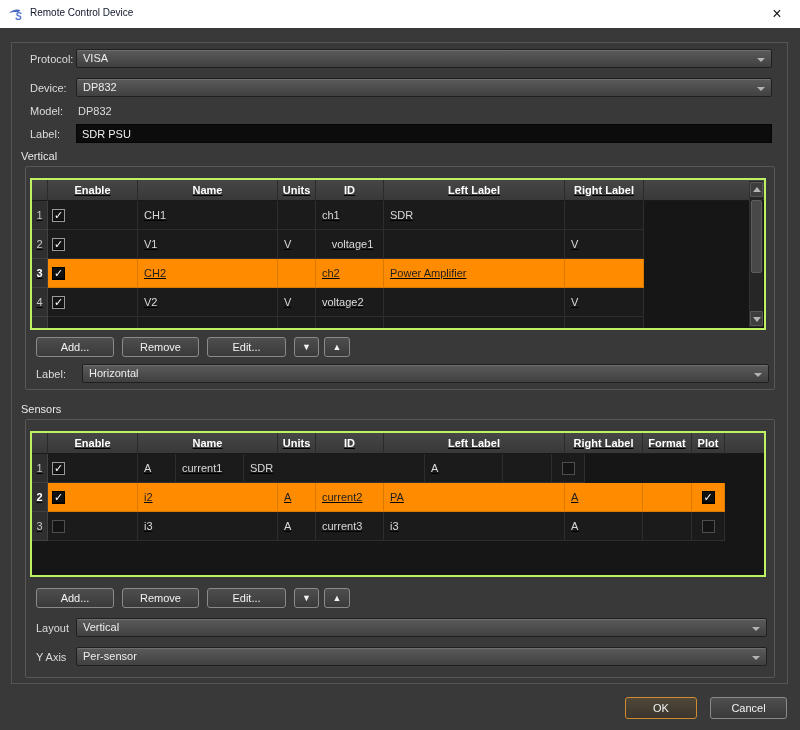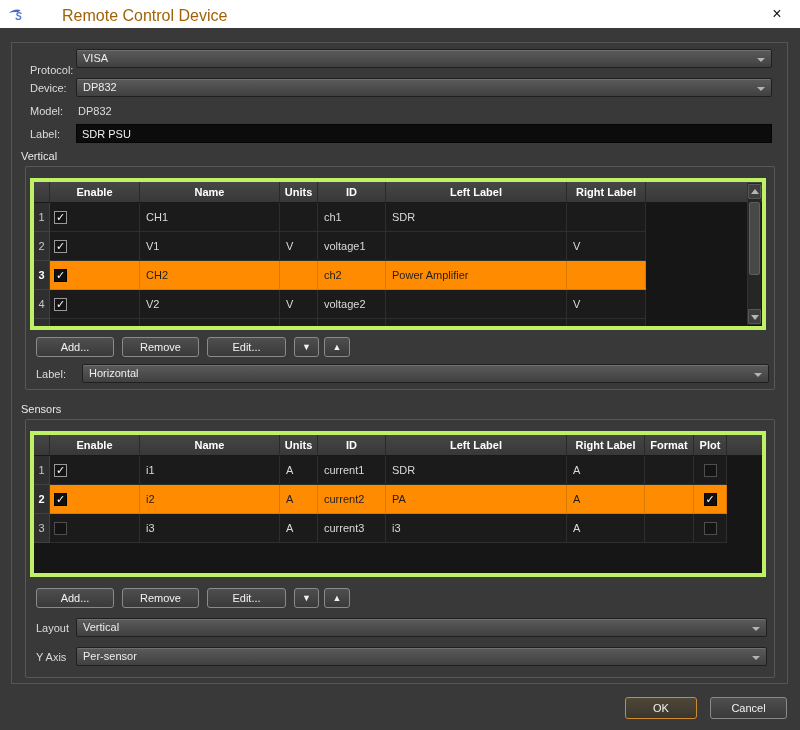--- a/index.html
+++ b/index.html
@@ -3,21 +3,21 @@
 <meta charset="utf-8">
 <style>
   *{box-sizing:border-box;margin:0;padding:0;}
   html,body{width:800px;height:730px;overflow:hidden;}
   body{font-family:"Liberation Sans","DejaVu Sans",sans-serif;background:#393939;}
   .dialog{position:relative;width:800px;height:730px;background:#393939;}
 
   
   .titlebar{position:absolute;left:0;top:0;width:800px;height:28px;background:#ffffff;}
   .titlebar .app-icon{position:absolute;left:8px;top:6px;width:16px;height:16px;}
-  .titlebar .title{position:absolute;left:30px;top:7px;font-size:16px;color:#a16207;margin-left:32px;}
+  .titlebar .title{position:absolute;left:30px;top:7px;font-size:10px;color:#0f172a;}
   .close-btn{position:absolute;right:8px;top:2px;width:30px;height:24px;text-align:center;
              font-size:16px;line-height:24px;color:#111;cursor:default;}
 
   
   .frame{position:absolute;left:11px;top:42px;width:777px;height:642px;border:1px solid #555555;}
 
   .flabel{position:absolute;font-size:11px;color:#dcdcdc;}
   .fvalue{position:absolute;font-size:11px;color:#dcdcdc;}
 
   .combo{position:absolute;height:19px;border:1px solid #1f1f1f;border-radius:2px;
@@ -26,21 +26,21 @@
   .combo .arrow{position:absolute;right:6px;top:8px;width:0;height:0;
                 border-left:4px solid transparent;border-right:4px solid transparent;border-top:4px solid #b3b3b3;}
 
   .textinput{position:absolute;height:19px;background:#0c0c0c;border:1px solid #050505;
              color:#f0f0f0;font-size:11px;padding:0 5px;font-family:inherit;outline:none;}
 
   .group{position:absolute;border:1px solid #585858;border-radius:2px;}
   .gtitle{position:absolute;font-size:11px;color:#e8e8e8;}
 
   
-  .table{position:absolute;background:#161616;border:4px solid #bef264;overflow:hidden;}
+  .table{position:absolute;background:#161616;border:2px solid #bef264;overflow:hidden;text-decoration:underline;}
   .tr{display:flex;height:29px;}
   .tr.head{height:21px;}
   .tr.partial{height:14px;}
   .th,.td{flex:none;overflow:hidden;white-space:nowrap;}
   .th{background:linear-gradient(#464646,#383838);color:#fff;font-weight:bold;font-size:11px;
       text-align:center;line-height:20px;border-right:1px solid #2a2a2a;border-bottom:1px solid #191919;}
   .td{background:#1b1b1b;color:#dadada;font-size:11px;line-height:28px;padding-left:6px;
       border-right:1px solid #2e2e2e;border-bottom:1px solid #2e2e2e;}
   .td.gutter{background:#2f2f2f;color:#c8c8c8;text-align:center;padding:0;
              border-right:1px solid #414141;border-bottom:1px solid #414141;}
@@ -83,21 +83,21 @@
     <svg class="app-icon" viewBox="0 0 16 16">
       <path d="M1 7.2 C4 3.6, 9.5 2.8, 12.5 4.2 L9.8 6.6 C7 5.6, 3.8 6.2, 1 7.2 Z" fill="#4a67c2"></path>
       <text x="10.5" y="13.5" font-size="10" font-weight="bold" font-style="italic" fill="#5577cc" text-anchor="middle" font-family="Liberation Sans, sans-serif">S</text>
     </svg>
     <span class="title">Remote Control Device</span>
     <span class="close-btn">×</span>
   </div>
 
   <div class="frame"></div>
 
-  <span class="flabel" style="left:30px;top:64px">Protocol:</span>
+  <span class="flabel" style="left:30px;top:53px">Protocol:</span>
   <div class="combo" style="left:76px;top:49px;width:696px">
     <span>VISA</span>
     <span class="arrow"></span>
   </div>
 
   <span class="flabel" style="left:30px;top:82px">Device:</span>
   <div class="combo" style="left:76px;top:78px;width:696px">
     <span>DP832</span>
     <span class="arrow"></span>
   </div>
@@ -133,21 +133,21 @@
         <div class="td" style="width: 181px;">SDR</div>
         <div class="td" style="width: 79px;"></div>
       </div>
       <div class="tr">
         <div class="td gutter" style="width: 16px;">2</div>
         <div class="td cb-cell" style="width: 90px;">
           <span class="cb checked">✓</span>
         </div>
         <div class="td" style="width: 140px;">V1</div>
         <div class="td" style="width: 38px;">V</div>
-        <div class="td" style="width: 68px;">voltage1</div>
+        <div class="td" style="width: 68px; text-align: center;">voltage1</div>
         <div class="td" style="width: 181px;"></div>
         <div class="td" style="width: 79px;">V</div>
       </div>
       <div class="tr sel">
         <div class="td gutter" style="width: 16px;">3</div>
         <div class="td cb-cell" style="width: 90px;">
           <span class="cb checked">✓</span>
         </div>
         <div class="td" style="width: 140px;">CH2</div>
         <div class="td" style="width: 38px;"></div>
@@ -212,21 +212,20 @@
         <div class="th" style="width: 78px;">Right Label</div>
         <div class="th" style="width: 49px;">Format</div>
         <div class="th" style="width: 33px;">Plot</div>
         <div class="th" style="width: 43px;"></div>
       </div>
       <div class="tr">
         <div class="td gutter" style="width: 16px;">1</div>
         <div class="td cb-cell" style="width: 90px;">
           <span class="cb checked">✓</span>
         </div>
-        <div class="td" style="width: 140px;">i1</div>
         <div class="td" style="width: 38px;">A</div>
         <div class="td" style="width: 68px;">current1</div>
         <div class="td" style="width: 181px;">SDR</div>
         <div class="td" style="width: 78px;">A</div>
         <div class="td" style="width: 49px;"></div>
         <div class="td cb-cell c-center" style="width: 33px;">
           <span class="cb unchecked"></span>
         </div>
       </div>
       <div class="tr sel">

